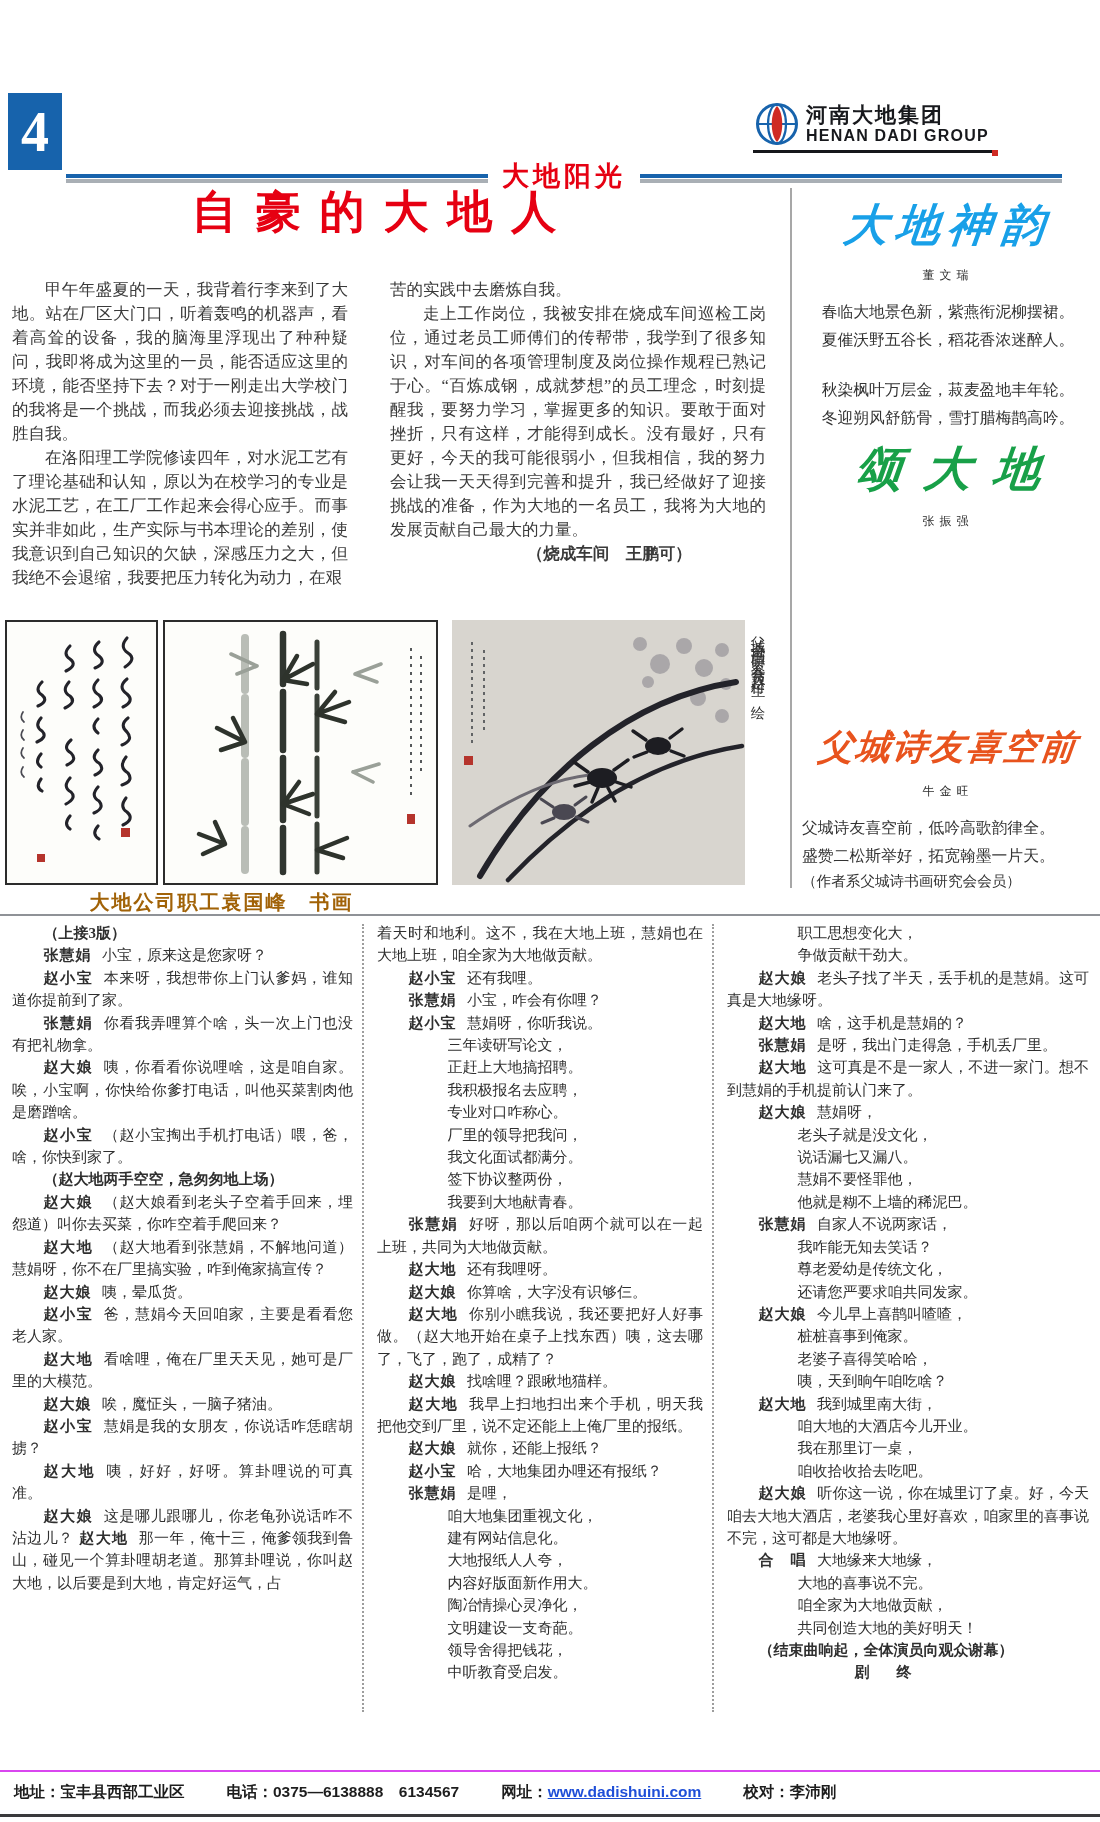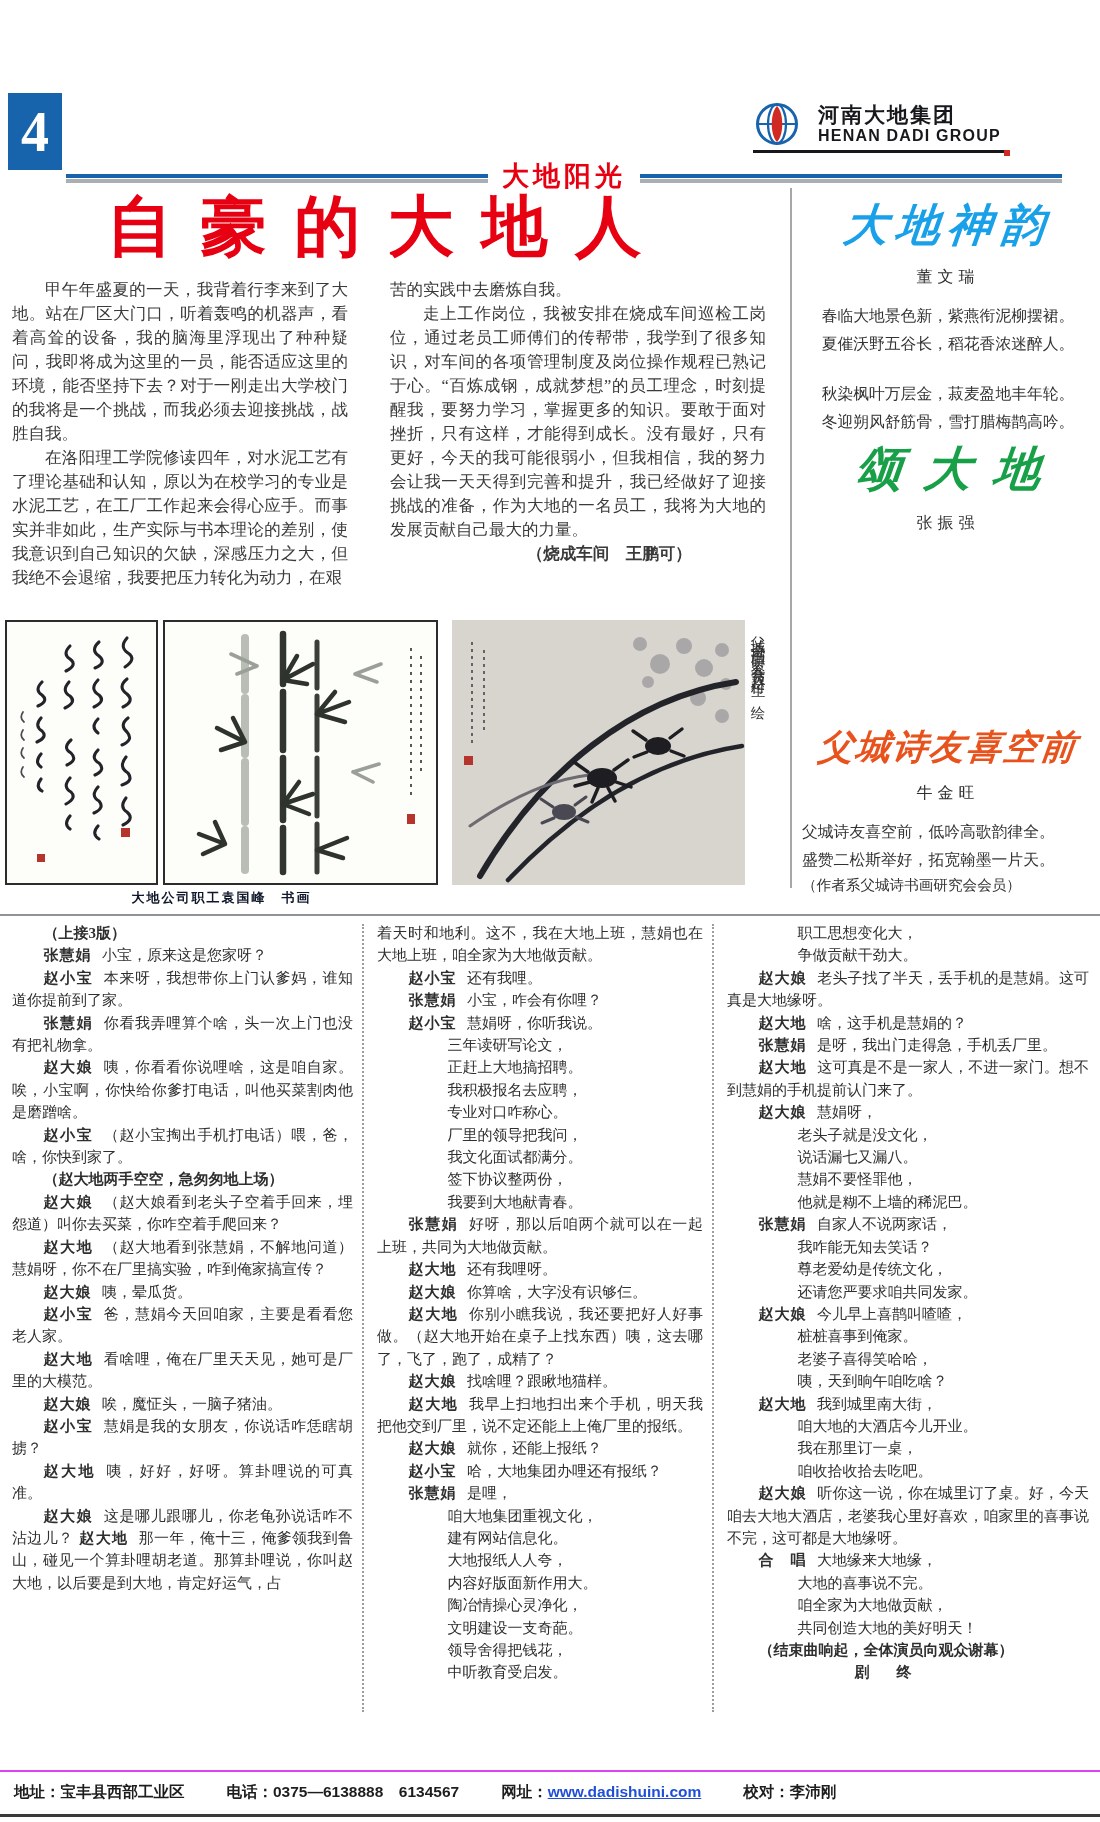--- a/index.html
+++ b/index.html
@@ -10,61 +10,61 @@
   .page{position:relative;width:1100px;height:1822px;margin:0 auto;background:#ffffff;
         font-family:"Liberation Serif","DejaVu Serif",serif;color:#3a3a3a;overflow:hidden;}
   
   .pagenum{position:absolute;left:8px;top:93px;width:54px;height:77px;background:var(--masthead-blue);
            color:#fff;display:flex;align-items:center;justify-content:center;
            font:bold 56px "Liberation Serif",serif;}
   .head-rule{position:absolute;left:66px;top:160px;width:996px;display:flex;align-items:center;gap:14px;}
   .dline{flex:1;height:9px;background:linear-gradient(to bottom,var(--masthead-blue) 0 42%,transparent 42% 60%,#a9afb5 60% 95%,transparent 95%);}
   .section-label{color:var(--accent-red);font-family:"Liberation Sans","DejaVu Sans",sans-serif;
                  font-weight:bold;font-size:27px;letter-spacing:4px;white-space:nowrap;transform:translateY(-2px);}
-  .logo{position:absolute;left:753px;top:100px;display:flex;align-items:center;gap:19px;
+  .logo{position:absolute;left:753px;top:100px;display:flex;align-items:center;gap:7px;
         border-bottom:3px solid #16171b;padding:2px 6px 4px 2px;}
   .logo-sq{position:absolute;right:-3px;bottom:-6px;width:6px;height:6px;background:#cf2b24;}
   .logo-cn{font-family:"Liberation Sans","DejaVu Sans",sans-serif;font-weight:bold;font-size:21px;
            letter-spacing:2px;color:#17181c;line-height:1.1;}
   .logo-en{font-family:"Liberation Sans","DejaVu Sans",sans-serif;font-weight:bold;font-size:16px;
            letter-spacing:1.2px;color:#17181c;}
   
   .main-title{position:absolute;left:0;top:182px;width:748px;margin:0;text-align:center;
               color:var(--accent-red);font-family:"Liberation Sans","DejaVu Sans",sans-serif;
-              font-weight:bold;font-size:66px;letter-spacing:0.42em;text-indent:0.42em;white-space:nowrap;}
+              font-weight:bold;font-size:45px;letter-spacing:0.42em;text-indent:0.42em;white-space:nowrap;}
   .art-col{position:absolute;top:278px;font-size:16.5px;line-height:24px;text-align:justify;overflow:hidden;}
   .art-col p{margin:0;}
   .art-col .indent{text-indent:2em;}
   .col1{left:12px;width:336px;height:338px;}
   .col2{left:390px;width:376px;height:314px;}
   .byline{text-align:right;padding-right:4.5em;font-weight:bold;}
   
   .side-divider{position:absolute;left:790px;top:188px;width:2px;height:700px;background:#a7a7a7;}
   .sidebar{position:absolute;left:802px;top:188px;width:292px;}
   .poem{position:absolute;left:0;width:292px;}
   .poem-title{margin:0;text-align:center;font-weight:bold;font-style:italic;transform:skewX(-6deg);
               font-family:"Liberation Serif","DejaVu Serif",serif;white-space:nowrap;}
   .poem1{top:8px;} .poem1 .poem-title{color:var(--poem1-blue);font-size:44px;letter-spacing:8px;}
   .poem2{top:250px;} .poem2 .poem-title{color:var(--poem2-green);font-size:47px;letter-spacing:22px;text-indent:22px;}
   .poem3{top:536px;} .poem3 .poem-title{color:var(--poem3-orange);font-size:35px;letter-spacing:2px;}
-  .poem-author{text-align:center;font-size:16px;letter-spacing:5px;margin-top:12px;color:#2e2e2e;}
+  .poem-author{text-align:center;font-size:12px;letter-spacing:5px;margin-top:12px;color:#2e2e2e;}
   .poem-body{margin-top:14px;font-size:15.8px;line-height:1.78;color:#333;}
   .poem-body p{margin:0;}
   .poem1 .poem-body p{text-align:center;}
   .stanza-gap{height:22px;}
   .poem-note{font-size:14.6px;line-height:1.6;margin-top:2px;color:#333;}
   
   .panel{position:absolute;top:620px;height:265px;border:2px solid #2c2c2c;background:#fdfdfa;box-sizing:border-box;}
   .panel-calli{left:5px;width:153px;}
   .panel-bamboo{left:163px;width:275px;}
   .crab{position:absolute;left:452px;top:620px;width:293px;height:265px;}
   .v-inscription{position:absolute;left:748px;top:624px;height:258px;writing-mode:vertical-rl;
                  font-size:14.5px;letter-spacing:4px;color:#2f2f2f;}
   .art-caption{position:absolute;left:5px;top:889px;width:433px;text-align:center;
-               font-size:13px;font-weight:bold;letter-spacing:2px;color:#0f172a;}
+               font-size:20px;font-weight:bold;letter-spacing:2px;color:#a16207;}
   .mid-rule{position:absolute;left:0;top:914px;width:1100px;height:2px;background:#8f9297;}
   
   .s-col{position:absolute;top:922px;font-size:15px;line-height:22.4px;text-align:justify;color:#2f2f2f;}
   #scol1{left:12px;width:341px;} #scol2{left:377px;width:326px;} #scol3{left:727px;width:362px;}
   .s-div{position:absolute;top:924px;height:788px;border-left:2px dotted #9d9d9d;}
   .sdiv1{left:362px;} .sdiv2{left:712px;}
   .entry .first{margin:0;text-indent:2.1em;}
   .entry.cont .first{text-indent:0;}
   .entry.stage .first{font-weight:bold;}
   .speaker{font-family:"Liberation Sans","DejaVu Sans",sans-serif;font-weight:bold;letter-spacing:1px;margin-right:0.7em;}

